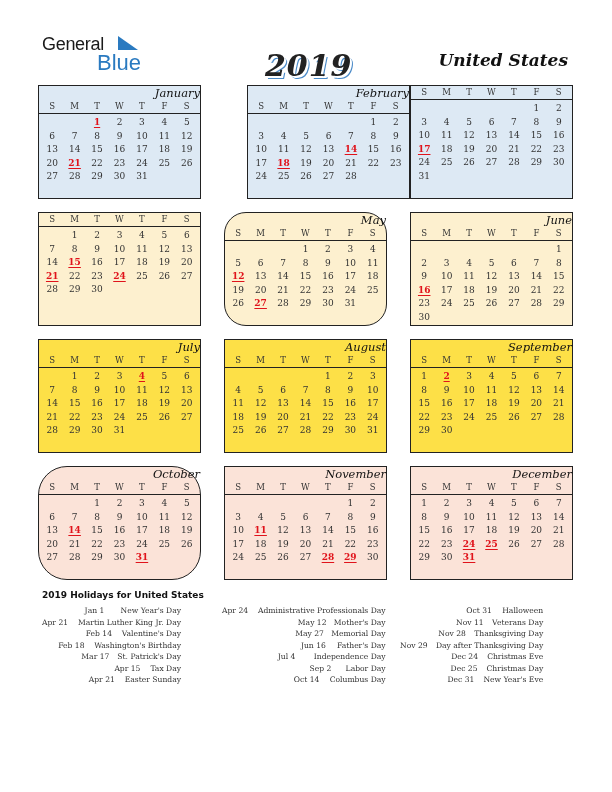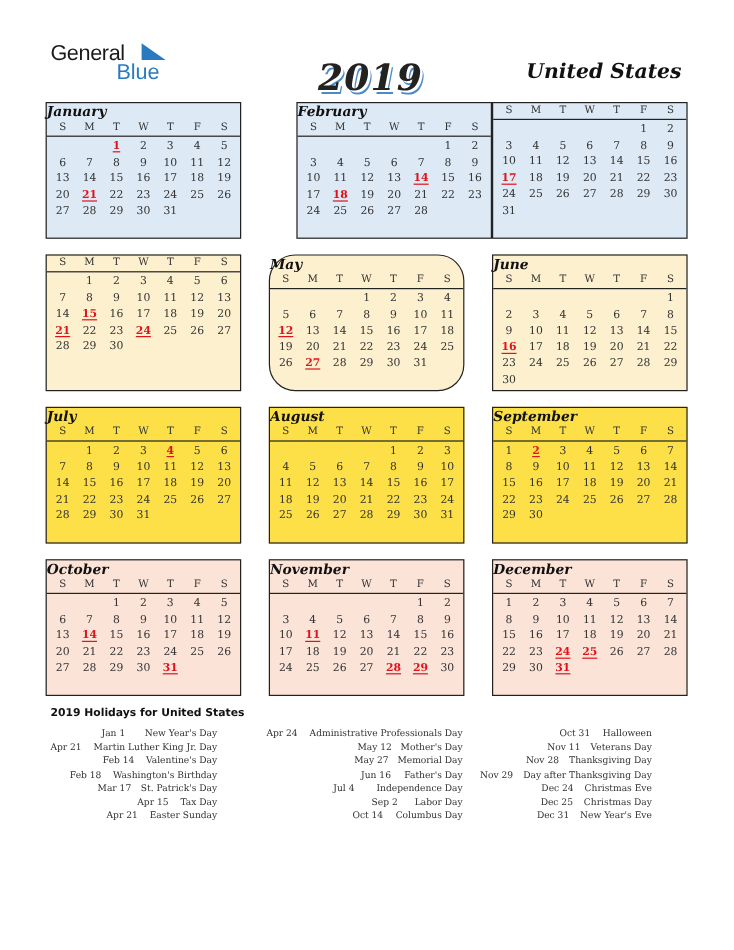--- a/index.html
+++ b/index.html
@@ -1,28 +1,28 @@
 <!DOCTYPE html>
 <html><head>
 <meta charset="utf-8">
 <style>
   html, body { margin:0; padding:0; }
   body { width:612px; height:792px; background:#fff; position:relative; overflow:hidden; font-family:"DejaVu Serif", serif; color:#333; }
   .logo { position:absolute; left:42px; top:34px; width:100px; height:40px; }
   .logo-general { position:absolute; left:0; top:0; font-family:"Liberation Sans", sans-serif; font-size:18px; color:#1a1a1a; letter-spacing:-0.3px; }
-  .logo-blue { position:absolute; left:55px; top:16px; font-family:"Liberation Sans", sans-serif; font-size:18px; color:#2a7ac0; }
+  .logo-blue { position:absolute; left:55px; top:16px; font-family:"Liberation Sans", sans-serif; font-size:22px; color:#2a7ac0; }
   .logo-tri { position:absolute; left:76px; top:2px; width:0; height:0; border-left:20px solid #2a7ac0; border-top:14px solid transparent; }
   .year { position:absolute; left:265px; top:48px; font-family:"DejaVu Serif", serif; font-style:italic; font-weight:bold; font-size:30px; color:#222; text-shadow:2px 2px 0 #fff, 3px 3px 0 #4a8ac8; letter-spacing:1px; }
   .country { position:absolute; right:44px; top:50px; font-family:"DejaVu Serif", serif; font-style:italic; font-weight:bold; font-size:17px; color:#111; }
   .month { position:absolute; width:163px; height:114px; border:1px solid #222; box-sizing:border-box; }
   .month.c0 { background:#dde9f4; }
   .month.c1 { background:#fdf0cf; }
   .month.c2 { background:#fde047; }
   .month.c3 { background:#fbe3d8; }
-  .mname { text-align:left; font-style:italic; font-weight:bold; font-size:11.5px; color:#111; height:14px; line-height:15px; }
+  .mname { text-align:right; font-style:italic; font-weight:normal; font-size:11.5px; color:#111; height:14px; line-height:15px; }
   .dows { display:grid; grid-template-columns:repeat(7,1fr); border-bottom:1px solid #222; height:13px; padding:0 2px; }
   .dows span { text-align:center; font-size:8.5px; line-height:12px; color:#333; }
   .days { display:grid; grid-template-columns:repeat(7,1fr); padding:2px 2px 0 2px; }
   .days span { text-align:center; font-size:9px; line-height:13.6px; height:13.6px; color:#333; }
   .days span.hol { color:#e0131b; font-weight:bold; text-decoration:underline; text-decoration-thickness:1px; text-underline-offset:2px; }
   .hol-title { position:absolute; left:42px; top:590px; font-family:"DejaVu Sans", sans-serif; font-weight:bold; font-size:9px; color:#111; }
   .hol-col { position:absolute; top:605px; }
   .hol-row { display:flex; font-size:7.6px; line-height:11.5px; color:#333;justify-content:flex-end; }
   .hol-row .d { width:36px; }
 </style>
@@ -455,21 +455,21 @@
         <span>23</span>
         <span>24</span>
         <span>25</span>
         <span>26</span>
         <span>27</span>
         <span>28</span>
         <span>29</span>
         <span>30</span>
       </div>
     </div>
-    <div class="month c3" style="left: 38px; top: 466px;">
+    <div class="month c3" style="left: 38px; top: 466px; border-radius: 29px;">
       <div class="mname">October</div>
       <div class="dows">
         <span>S</span>
         <span>M</span>
         <span>T</span>
         <span>W</span>
         <span>T</span>
         <span>F</span>
         <span>S</span>
       </div>

